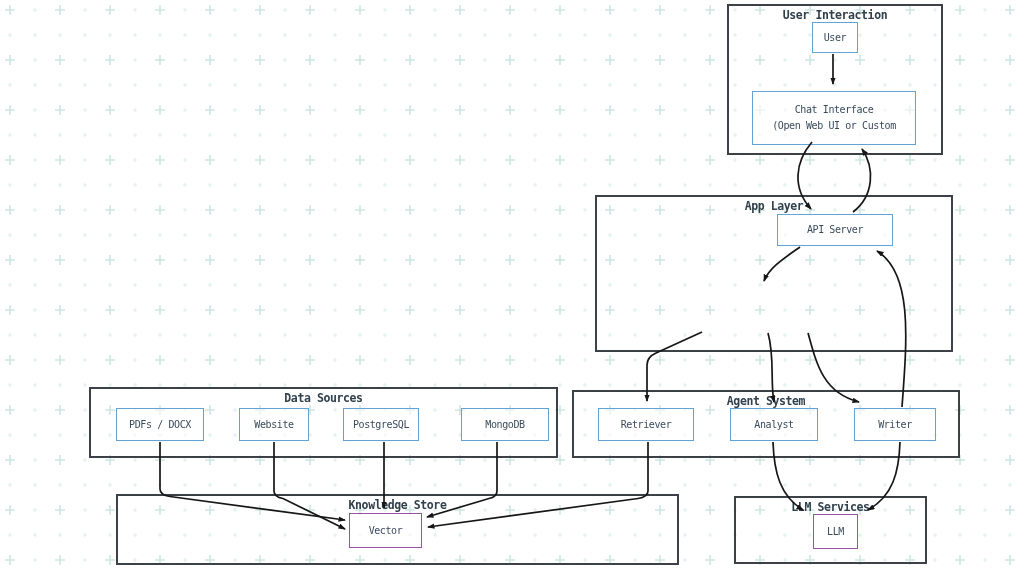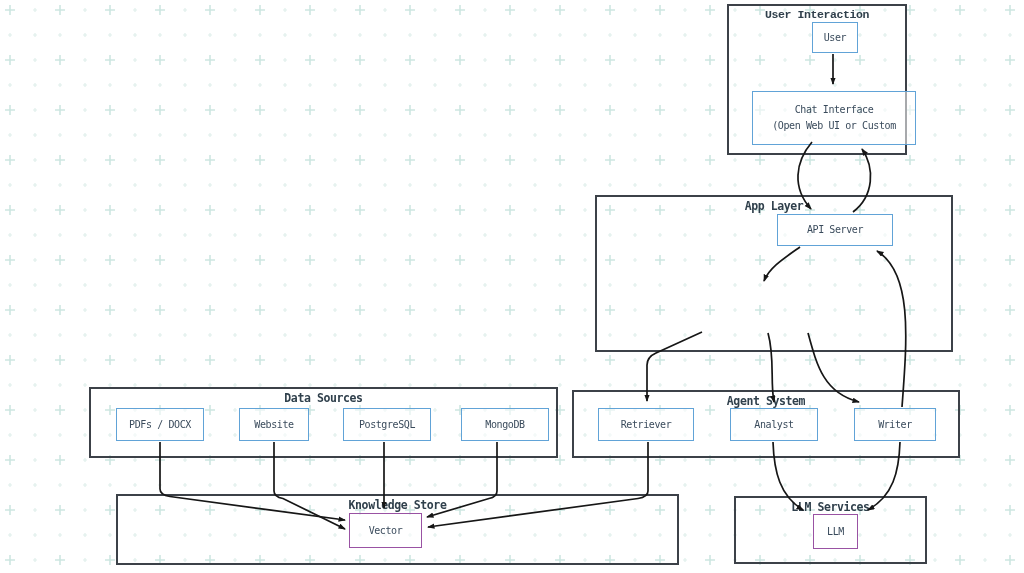--- a/index.html
+++ b/index.html
@@ -35,21 +35,21 @@
       <pattern id="plusgrid" width="50" height="50" patternUnits="userSpaceOnUse">
         <path d="M10 5 V15 M5 10 H15" stroke="#cde6e1" stroke-width="1.6" fill="none"></path>
         <path d="M35 8 V12 M33 10 H37" stroke="#e0efeb" stroke-width="1.2" fill="none"></path>
         <path d="M10 33 V37 M8 35 H12" stroke="#e0efeb" stroke-width="1.2" fill="none"></path>
         <path d="M35 33 V37 M33 35 H37" stroke="#e0efeb" stroke-width="1.2" fill="none"></path>
       </pattern>
     </defs>
     <rect x="0" y="0" width="1024" height="573" fill="url(#plusgrid)"></rect>
   </svg>
 
-  <div class="container-box" style="left:727px;top:4px;width:180px;height:151px;font-family:Liberation Mono, monospace;">
+  <div class="container-box" style="left:727px;top:4px;width:216px;height:151px;">
     <div class="container-label">User Interaction</div>
   </div>
 
   <div class="container-box" style="left:595px;top:195px;width:358px;height:157px;padding-left:44px;">
     <div class="container-label">App Layer</div>
   </div>
 
   <div class="container-box" style="left:89px;top:387px;width:469px;height:71px;">
     <div class="container-label">Data Sources</div>
   </div>
@@ -81,21 +81,21 @@
 
 
   <div class="node" style="left:116px;top:408px;width:88px;height:33px;">
     <span>PDFs / DOCX</span>
   </div>
 
   <div class="node" style="left:239px;top:408px;width:70px;height:33px;">
     <span>Website</span>
   </div>
 
-  <div class="node" style="left:343px;top:408px;width:88px;height:33px;">
+  <div class="node" style="left:343px;top:408px;width:76px;height:33px;">
     <span>PostgreSQL</span>
   </div>
 
   <div class="node" style="left:461px;top:408px;width:88px;height:33px;">
     <span>MongoDB</span>
   </div>
 
   <div class="node" style="left:598px;top:408px;width:96px;height:33px;">
     <span>Retriever</span>
   </div>

